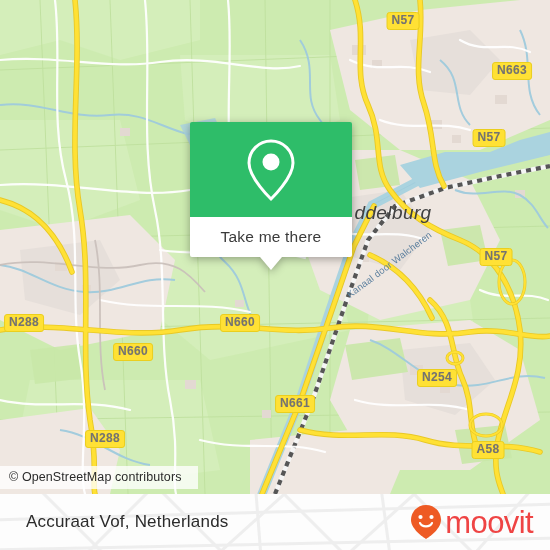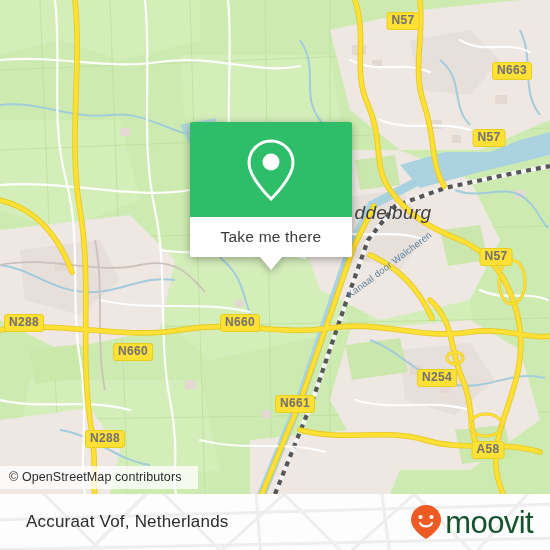--- a/index.html
+++ b/index.html
@@ -53,21 +53,21 @@
   #footer-watermark{position:absolute;left:0;top:-4px;width:550px;height:64px;opacity:.85;}
   #footer-title{
     position:absolute;left:20px;top:0;height:56px;
     display:flex;align-items:center;
     font-size:17px;color:#2b2b2b;letter-spacing:.2px;margin-left:6px;
   }
   #brand{
     position:absolute;right:17px;top:0;height:56px;
     display:flex;align-items:center;gap:2px;
   }
-  #brand-word{font-size:31px;color:#14532d;letter-spacing:-.6px;line-height:1;font-weight:400;}
+  #brand-word{font-size:31px;color:#ef4444;letter-spacing:-.6px;line-height:1;font-weight:400;}
 
   
   .shield{
     position:absolute;transform:translate(-50%,-50%);
     background:#FFE135;border:1.5px solid #EACE1E;border-radius:3px;
     color:#737373;font-size:12px;font-weight:bold;
     padding:1px 4px 2px 4px;line-height:13px;
     letter-spacing:.3px;white-space:nowrap;
     text-shadow:0 0 1px rgba(0,0,0,.10);
   }

